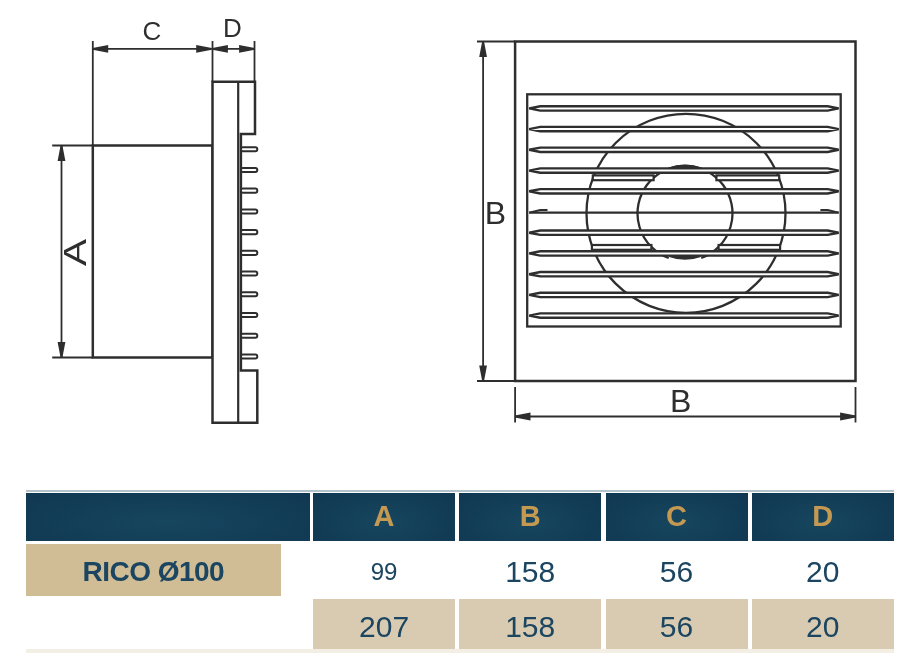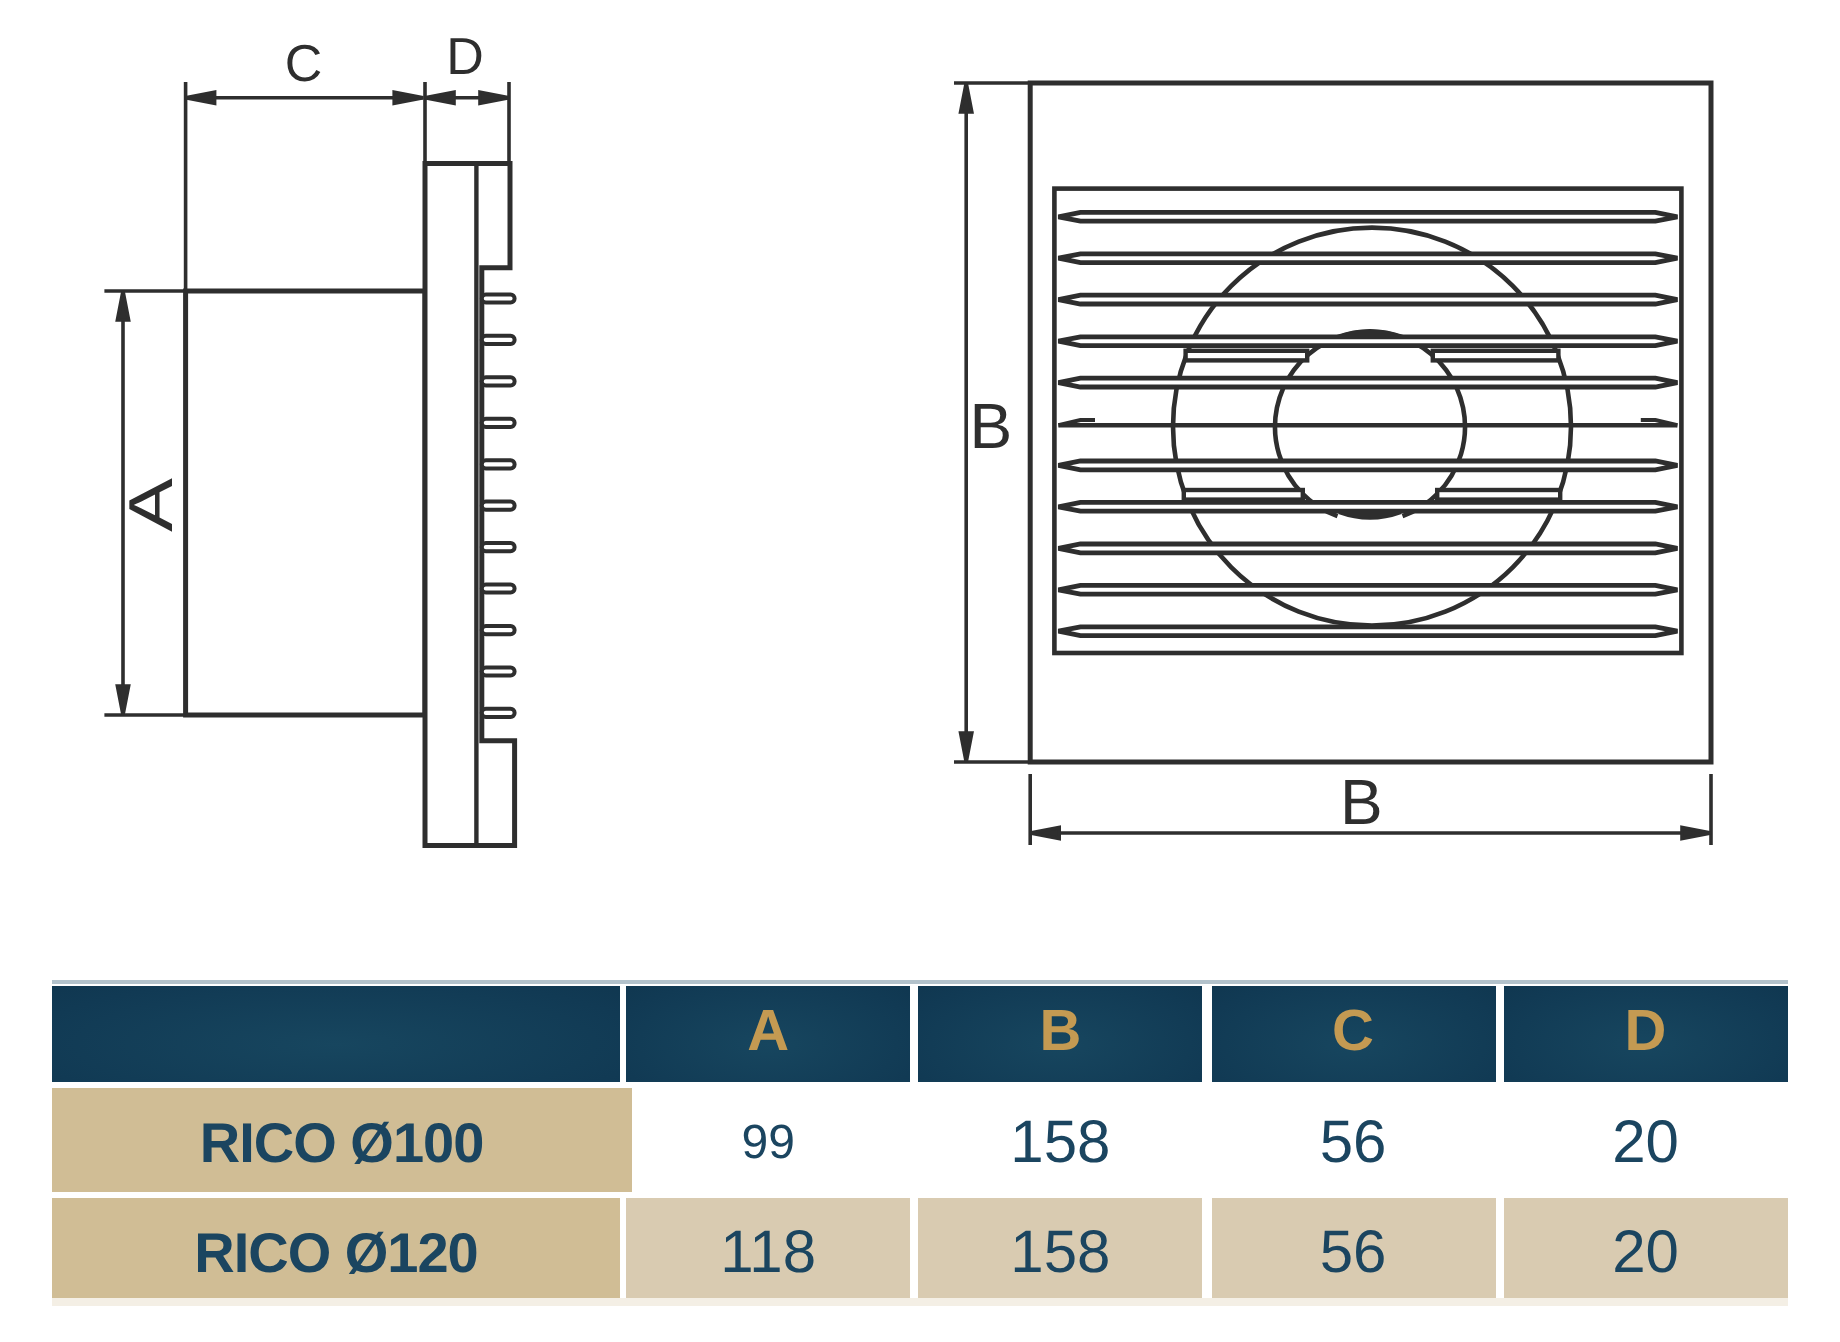--- a/index.html
+++ b/index.html
@@ -136,32 +136,29 @@
 <div class="cell hdr" style="left:25.8px;top:493.4px;width:284.4px;height:47.5px;"></div>
 
 <div class="cell hdr" style="left:313px;top:493.4px;width:142.2px;height:47.5px;">A</div>
 
 <div class="cell hdr" style="left:458.9px;top:493.4px;width:142.6px;height:47.5px;">B</div>
 
 <div class="cell hdr" style="left:605.5px;top:493.4px;width:142px;height:47.5px;">C</div>
 
 <div class="cell hdr" style="left:751.5px;top:493.4px;width:142.5px;height:47.5px;">D</div>
 
-<div class="cell tan navytxt" style="left:25.8px;top:543.6px;width:290px;height:52.2px;">
+<div class="cell tan navytxt" style="left:25.8px;top:543.6px;width:255px;height:52.2px;">
       <span class="rico">RICO Ø100</span>
     </div>
 
 <div class="cell navytxt" style="left:313px;top:543.6px;width:142.2px;height:52.2px;font-size:24px;">99</div>
 <div class="cell navytxt" style="left:458.9px;top:543.6px;width:142.6px;height:52.2px;font-size:30px;">158</div>
 <div class="cell navytxt" style="left:605.5px;top:543.6px;width:142px;height:52.2px;font-size:30px;">56</div>
 <div class="cell navytxt" style="left:751.5px;top:543.6px;width:142.5px;height:52.2px;font-size:30px;">20</div>
 
 <div class="abs" style="left:25.8px;top:649px;width:868.2px;height:4px;background:#f4efe5;"></div>
 
-<div class="cell tan navytxt" style="left:25.8px;top:599px;width:284.4px;height:50px;">
-      <span class="rico">RICO Ø120</span>
-    </div>
 
-<div class="cell bei navytxt" style="left:313px;top:599px;width:142.2px;height:50px;font-size:30px;">118</div>
+<div class="cell bei navytxt" style="left:313px;top:599px;width:142.2px;height:50px;font-size:30px;">207</div>
 <div class="cell bei navytxt" style="left:458.9px;top:599px;width:142.6px;height:50px;font-size:30px;">158</div>
 <div class="cell bei navytxt" style="left:605.5px;top:599px;width:142px;height:50px;font-size:30px;">56</div>
 <div class="cell bei navytxt" style="left:751.5px;top:599px;width:142.5px;height:50px;font-size:30px;">20</div>
 </div>
 
 </body></html>

